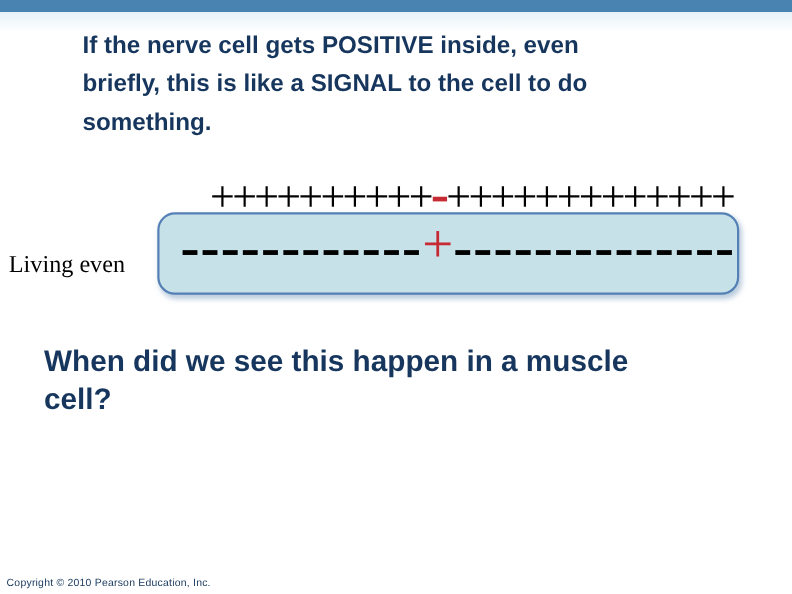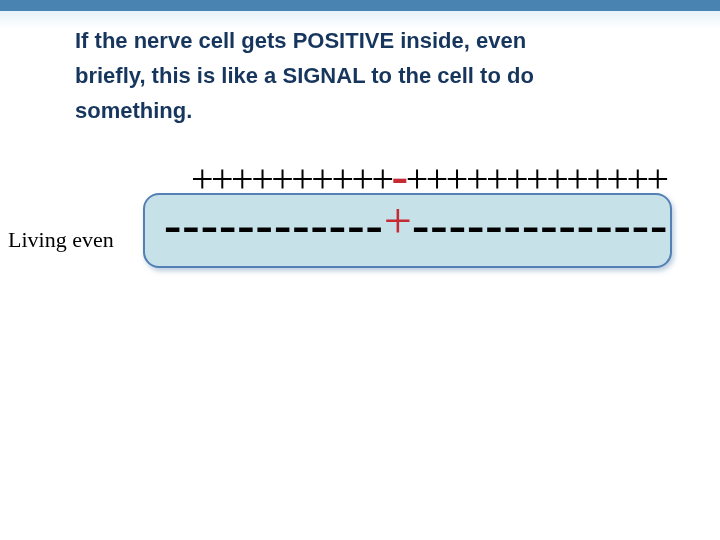--- a/index.html
+++ b/index.html
@@ -74,15 +74,18 @@
   <div>
     <div class="cell-body"></div>
 
     <div class="outside-row"><span>++++++++++</span><span class="flip-minus">-</span><span>+++++++++++++</span></div>
 
     <div class="inside-row"><span>------------</span><span class="flip-plus">+</span><span>--------------</span></div>
 
     <div class="living-label">Living even</div>
   </div>
 
+  <div class="question">When did we see this happen in a muscle
+cell?</div>
 
+  <div class="footer">Copyright © 2010 Pearson Education, Inc.</div>
 
 </div>
 
 </body></html>

